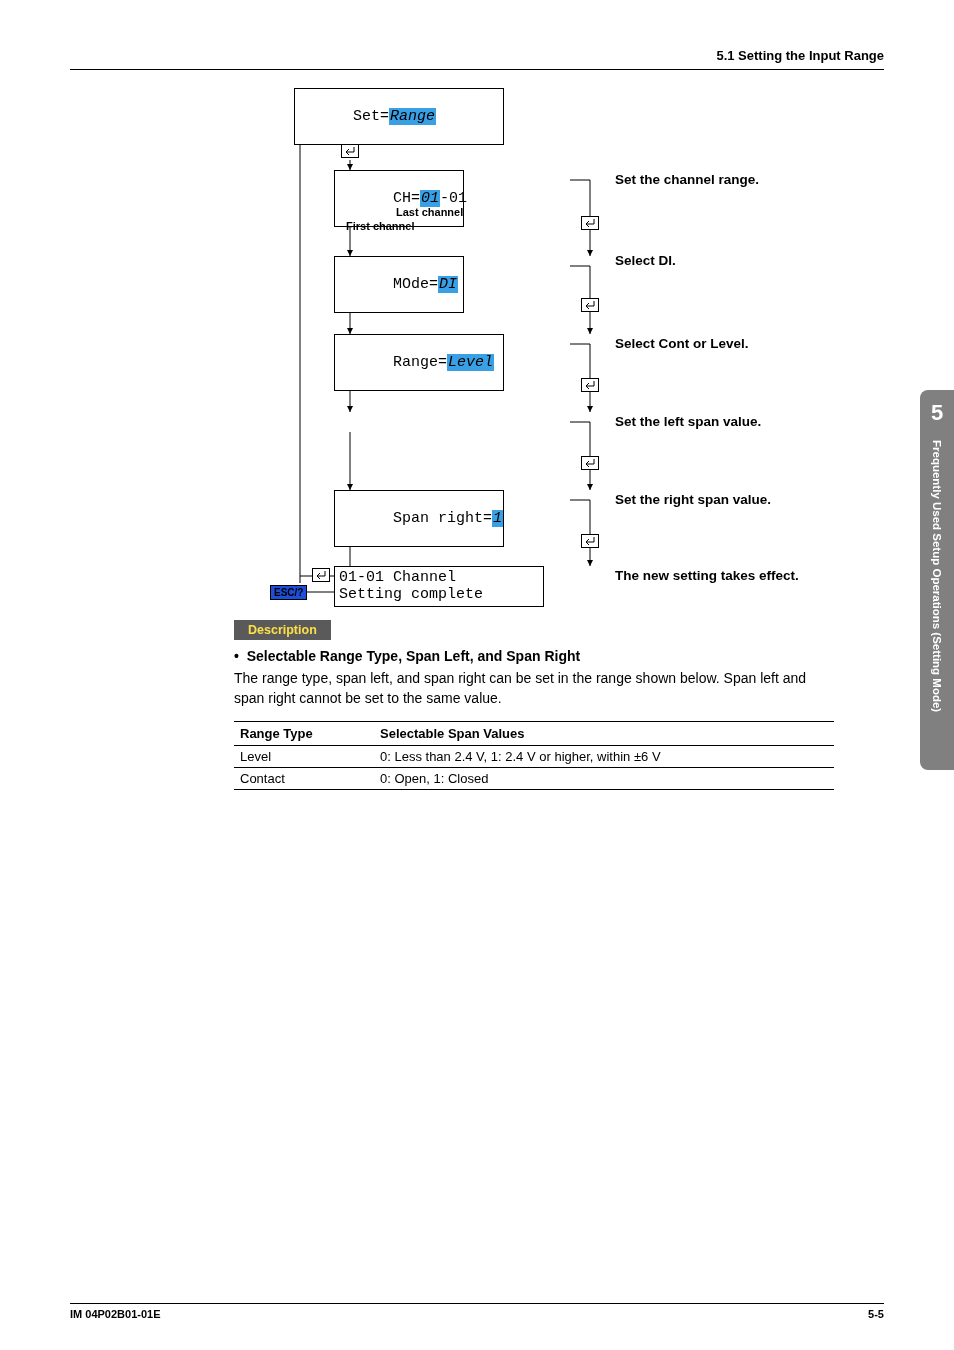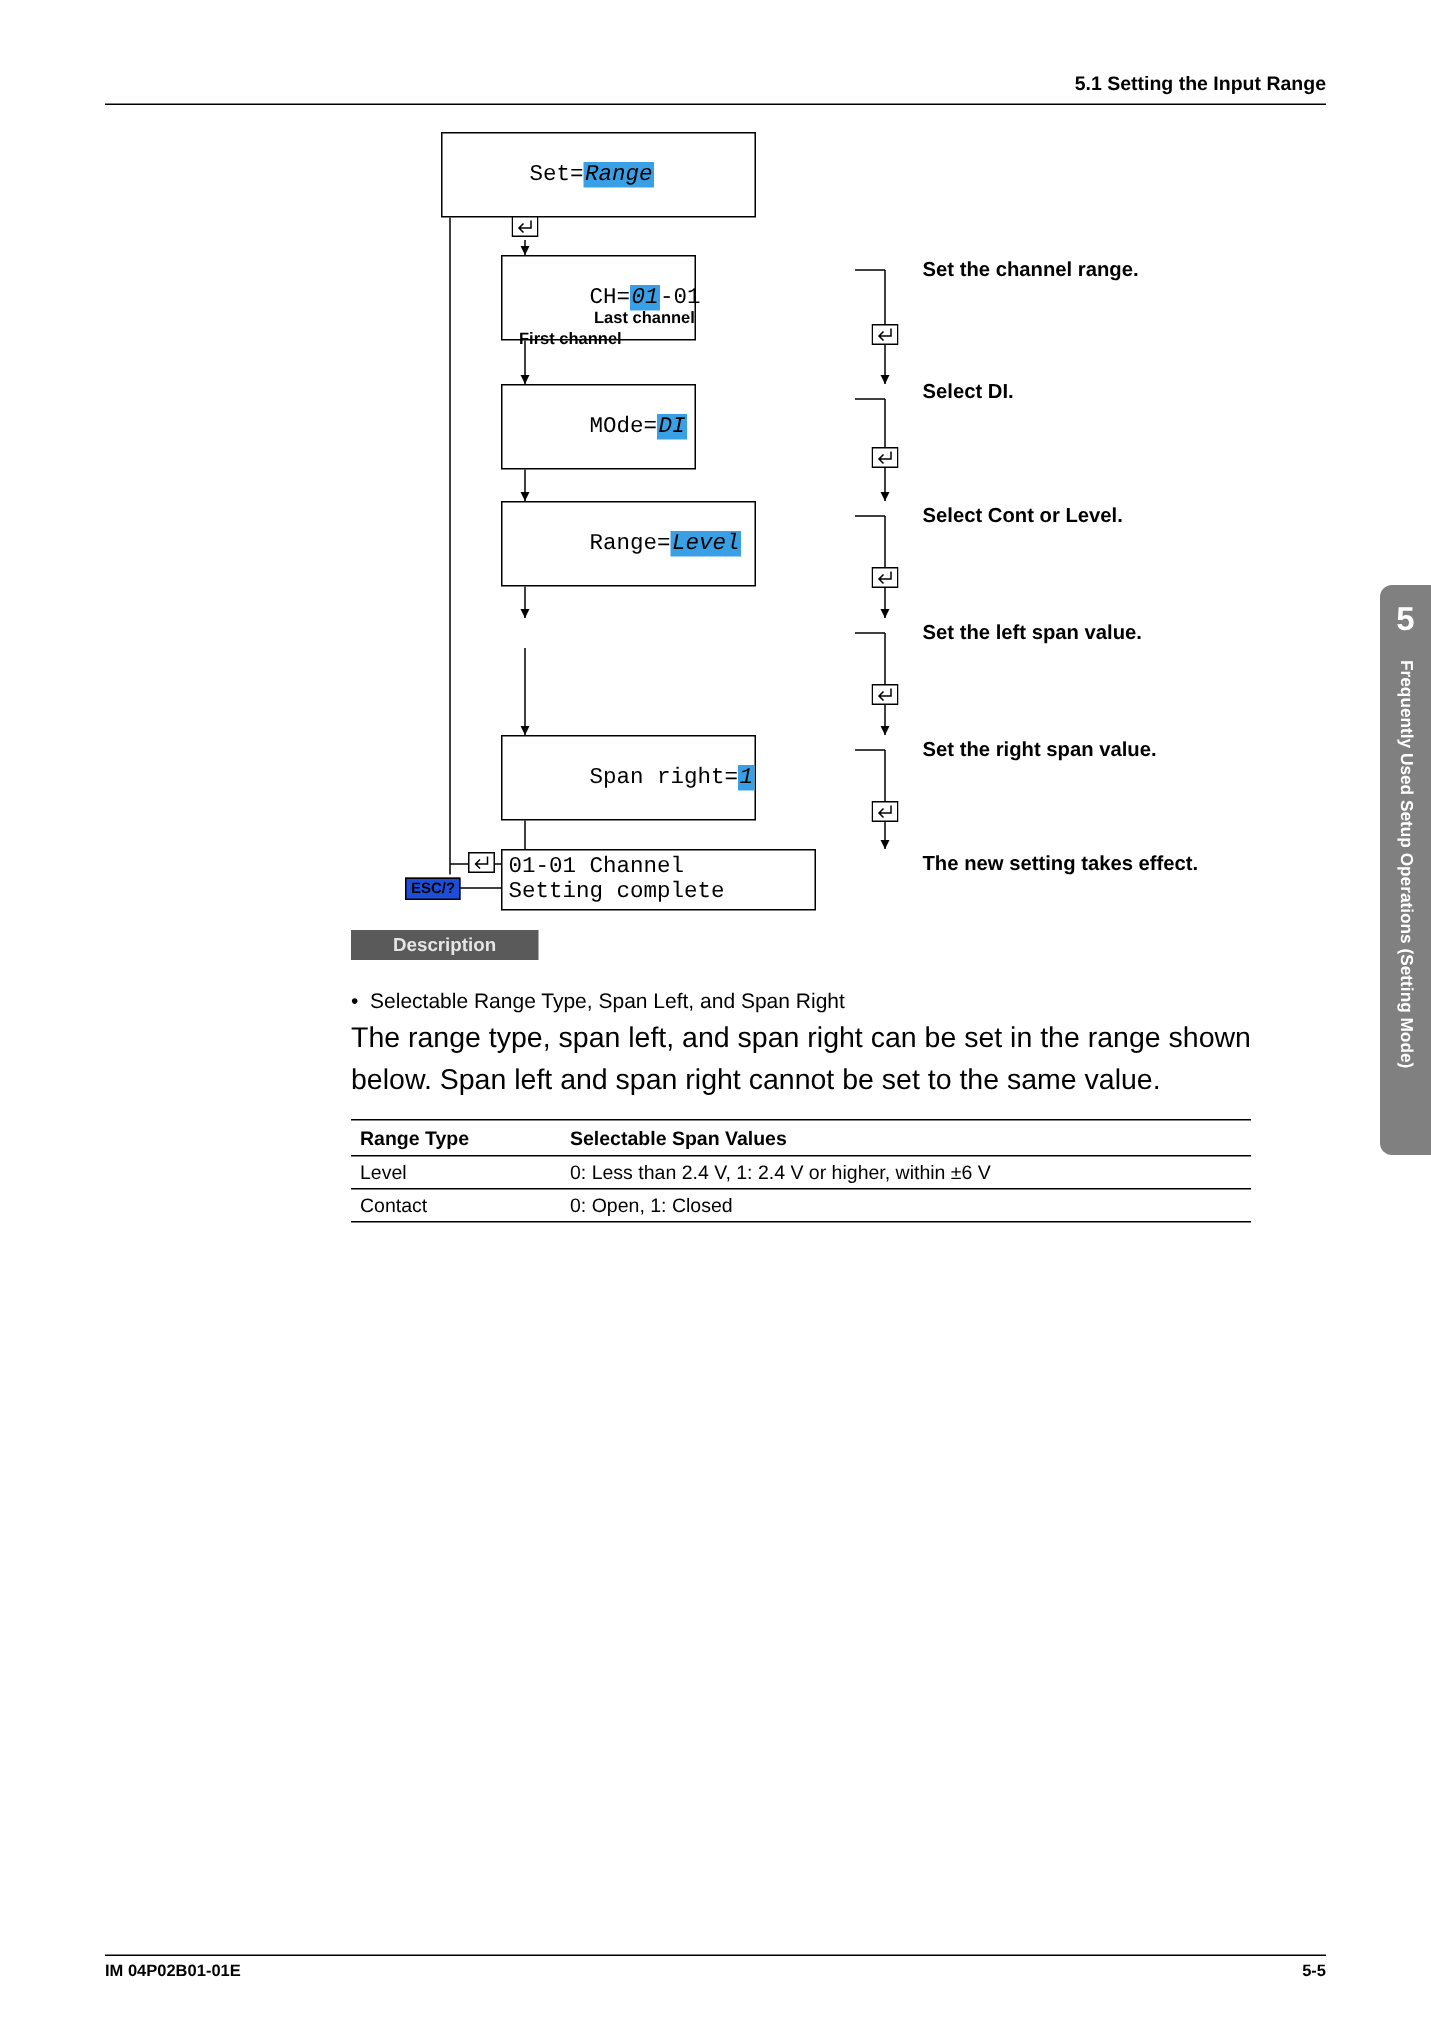--- a/index.html
+++ b/index.html
@@ -113,32 +113,32 @@
   }
   .desc-block {
     position: absolute;
     left: 234px;
     top: 620px;
     width: 600px;
   }
   .desc-chip {
     display: inline-block;
     background: #5a5a5a;
-    color: #e5e5e5;
+    color: #fde047;
     font-weight: bold;
     font-size: 12.5px;
-    padding: 3px 28px;
+    padding: 3px 14px;
   }
   .desc-title {
-    font-weight: normal;
+    font-weight: bold;
     font-size: 14px;
-    margin-top: 19px;
+    margin-top: 8px;
   }
   .desc-body {
-    font-size: 19px;
+    font-size: 14px;
     margin-top: 4px;
     line-height: 1.45;
   }
   table.spec {
     border-collapse: collapse;
     width: 100%;
     margin-top: 12px;
     font-size: 13px;
   }
   table.spec th {

